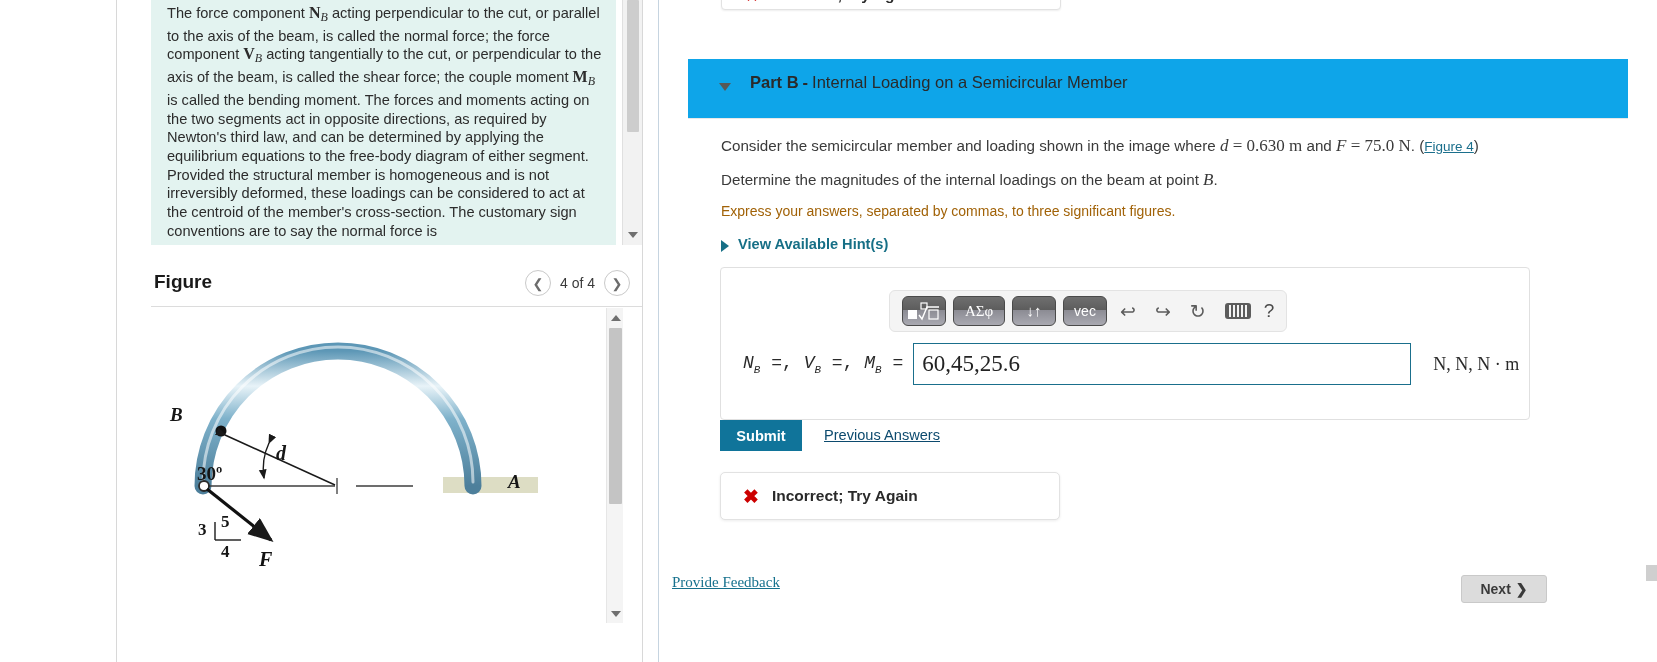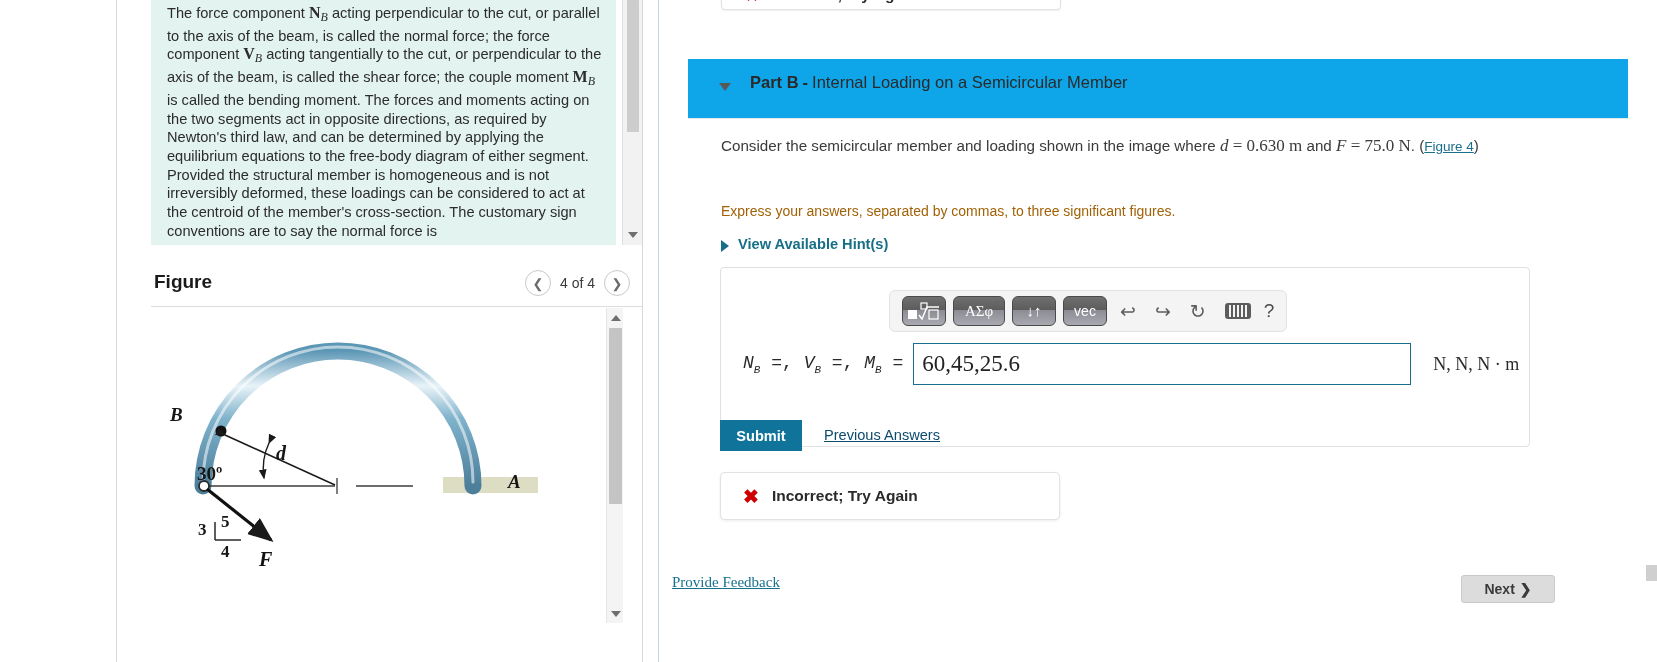--- a/index.html
+++ b/index.html
@@ -94,21 +94,21 @@
   .mathr{ font-family:"Liberation Serif", serif; font-size:17px; }
   .figlink{ color:#1b6f8c; text-decoration:underline; font-size:13.5px; }
   .bold-instr{ font-size:14px; font-weight:normal; color:#a16207; }
 
   .hints{ position:absolute; left:62px; top:236px; display:flex; align-items:flex-end; gap:9px; }
   .hint-tri{ width:0;height:0;border-top:6px solid transparent;border-bottom:6px solid transparent;border-left:8px solid #166f86; }
   .hint-label{ color:#166f86; font-weight:bold; font-size:14.6px; }
 
   
   .ans-card{
-    position:absolute; left:61px; top:267px; width:810px; height:180px;
+    position:absolute; left:61px; top:267px; width:810px; height:153px;
     border:1px solid #e0e0e0; border-radius:4px; background:#fff;
   }
   .mathbar{
     position:absolute; left:168px; top:22px; height:42px;
     background:#f4f4f4; border:1px solid #e3e3e3; border-radius:6px;
     display:flex; align-items:center; padding:0 12px; gap:7px;
   }
   .mbtn{
     height:30px; min-width:44px; border-radius:6px;
     background:linear-gradient(#6f6f6f 0%, #5d5d5d 45%, #8b8b93 46%, #a9a9b1 100%);
@@ -150,21 +150,21 @@
     background:#fff; border:1px solid #e2e2e2; border-radius:5px;
     box-shadow:0 1px 3px rgba(0,0,0,.08);
     display:flex; align-items:center; gap:13px; padding-left:22px;
   }
 
   .provide-fb{
     position:absolute; left:13px; top:574px;
     color:#16718d; font-size:15px; text-decoration:underline;font-family:Liberation Serif, serif;
   }
   .next-btn{
-    position:absolute; left:802px; top:575px; width:94px; height:28px;
+    position:absolute; left:802px; top:575px; width:86px; height:28px;
     background:#dcdcdc; border:1px solid #c9c9c9; border-radius:3px;
     color:#3a3a3a; font-size:14px; font-weight:bold;
     display:flex;align-items:center;justify-content:center; gap:5px;
   }
   .right-sb{ position:absolute; left:987px; top:565px; width:11px; height:16px; background:#cfcfcf; }
 </style>
 </head>
 <body>
 
 <div id="root">
@@ -272,20 +272,25 @@
         <b>Part B</b><b style="margin:0 4px;">-</b><span>Internal Loading on a Semicircular Member</span>
       </div>
     </div>
 
     <div class="stmt" style="top:136px;">
       <span class="stmt-line">
         <span>Consider the semicircular member and loading shown in the image where </span><span class="mathi">d</span><span class="mathr"> = </span><span class="mathr">0.630</span><span class="mathr"> m</span><span> and </span><span class="mathi">F</span><span class="mathr"> = </span><span class="mathr">75.0</span><span class="mathr"> N</span><span>. (</span><a class="figlink" href="#">Figure 4</a><span>)</span>
       </span>
     </div>
 
+    <div class="stmt" style="top:170px;">
+      <span class="stmt-line">
+        <span>Determine the magnitudes of the internal loadings on the beam at point </span><span class="mathi">B</span><span>.</span>
+      </span>
+    </div>
 
     <div class="stmt" style="top:202px;">
       <span class="bold-instr">Express your answers, separated by commas, to three significant figures.</span>
     </div>
 
     <div class="hints">
       <div class="hint-tri"></div>
       <span class="hint-label">View Available Hint(s)</span>
     </div>
 

